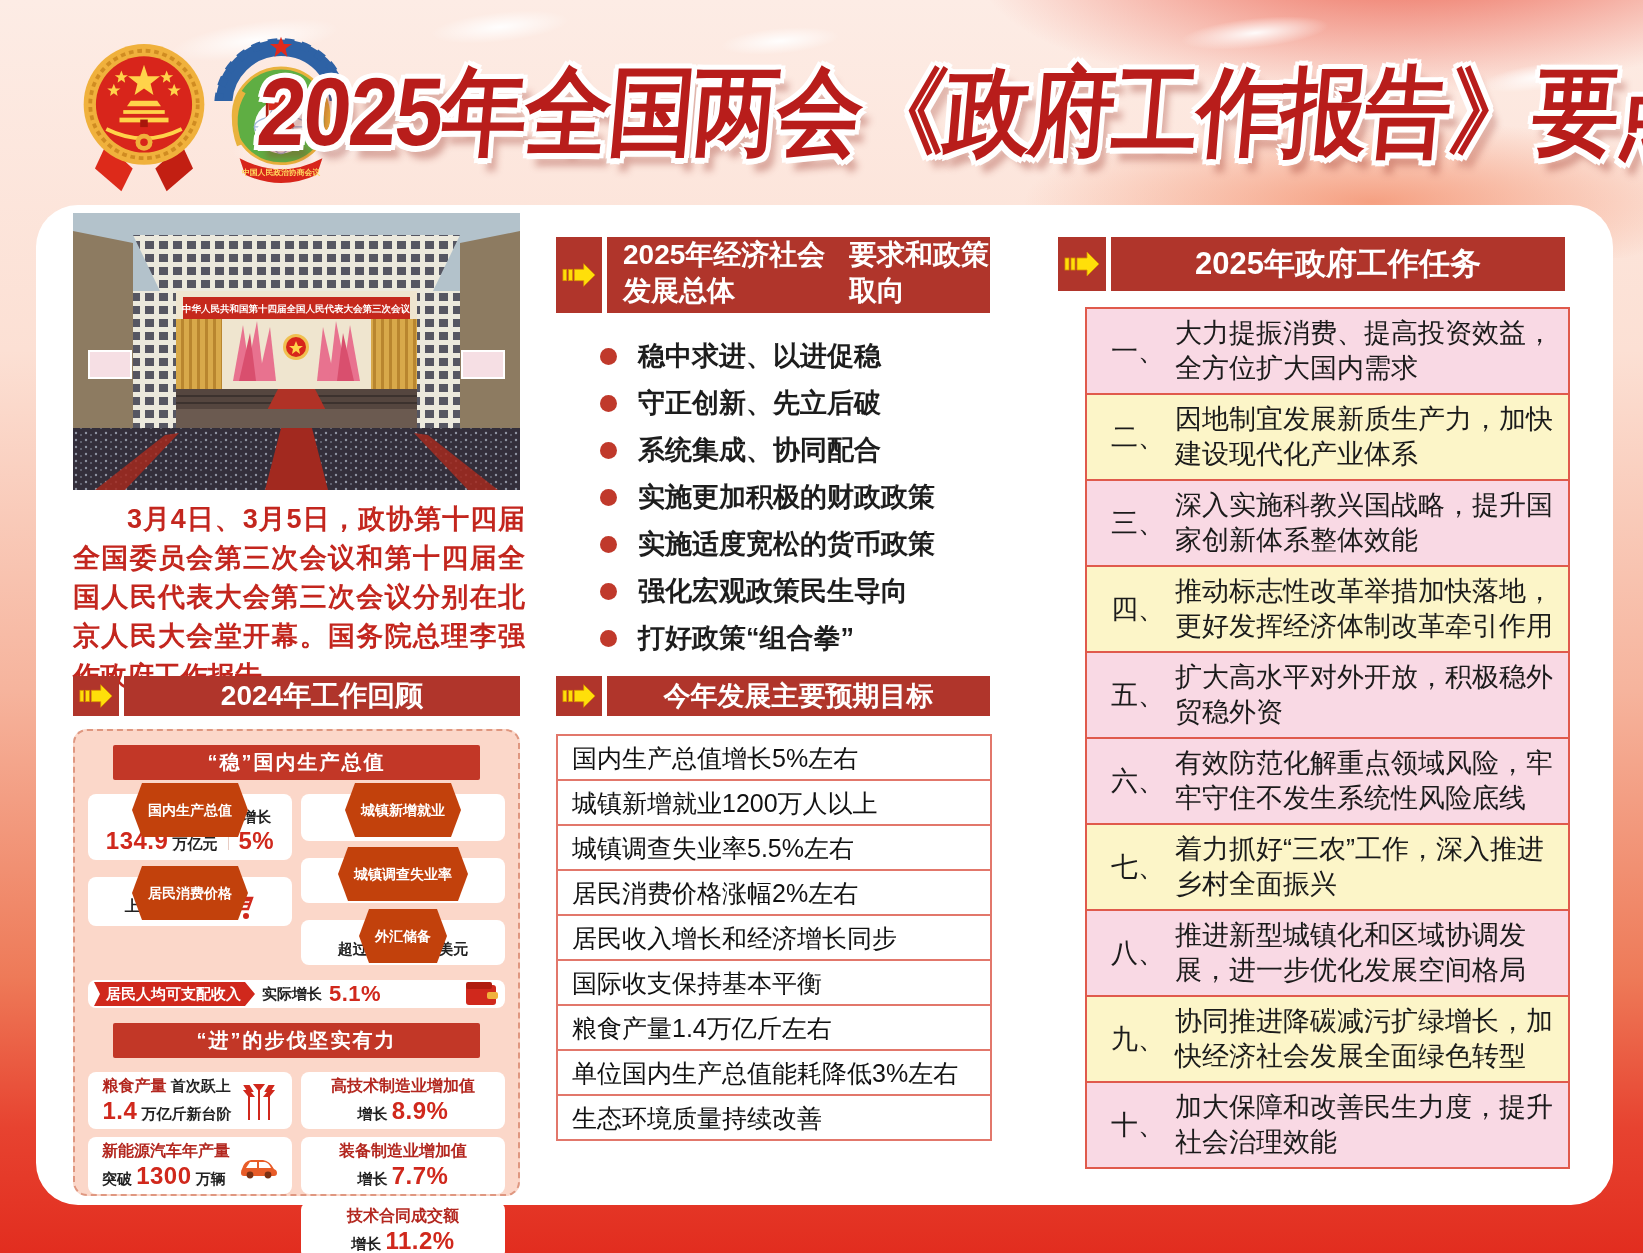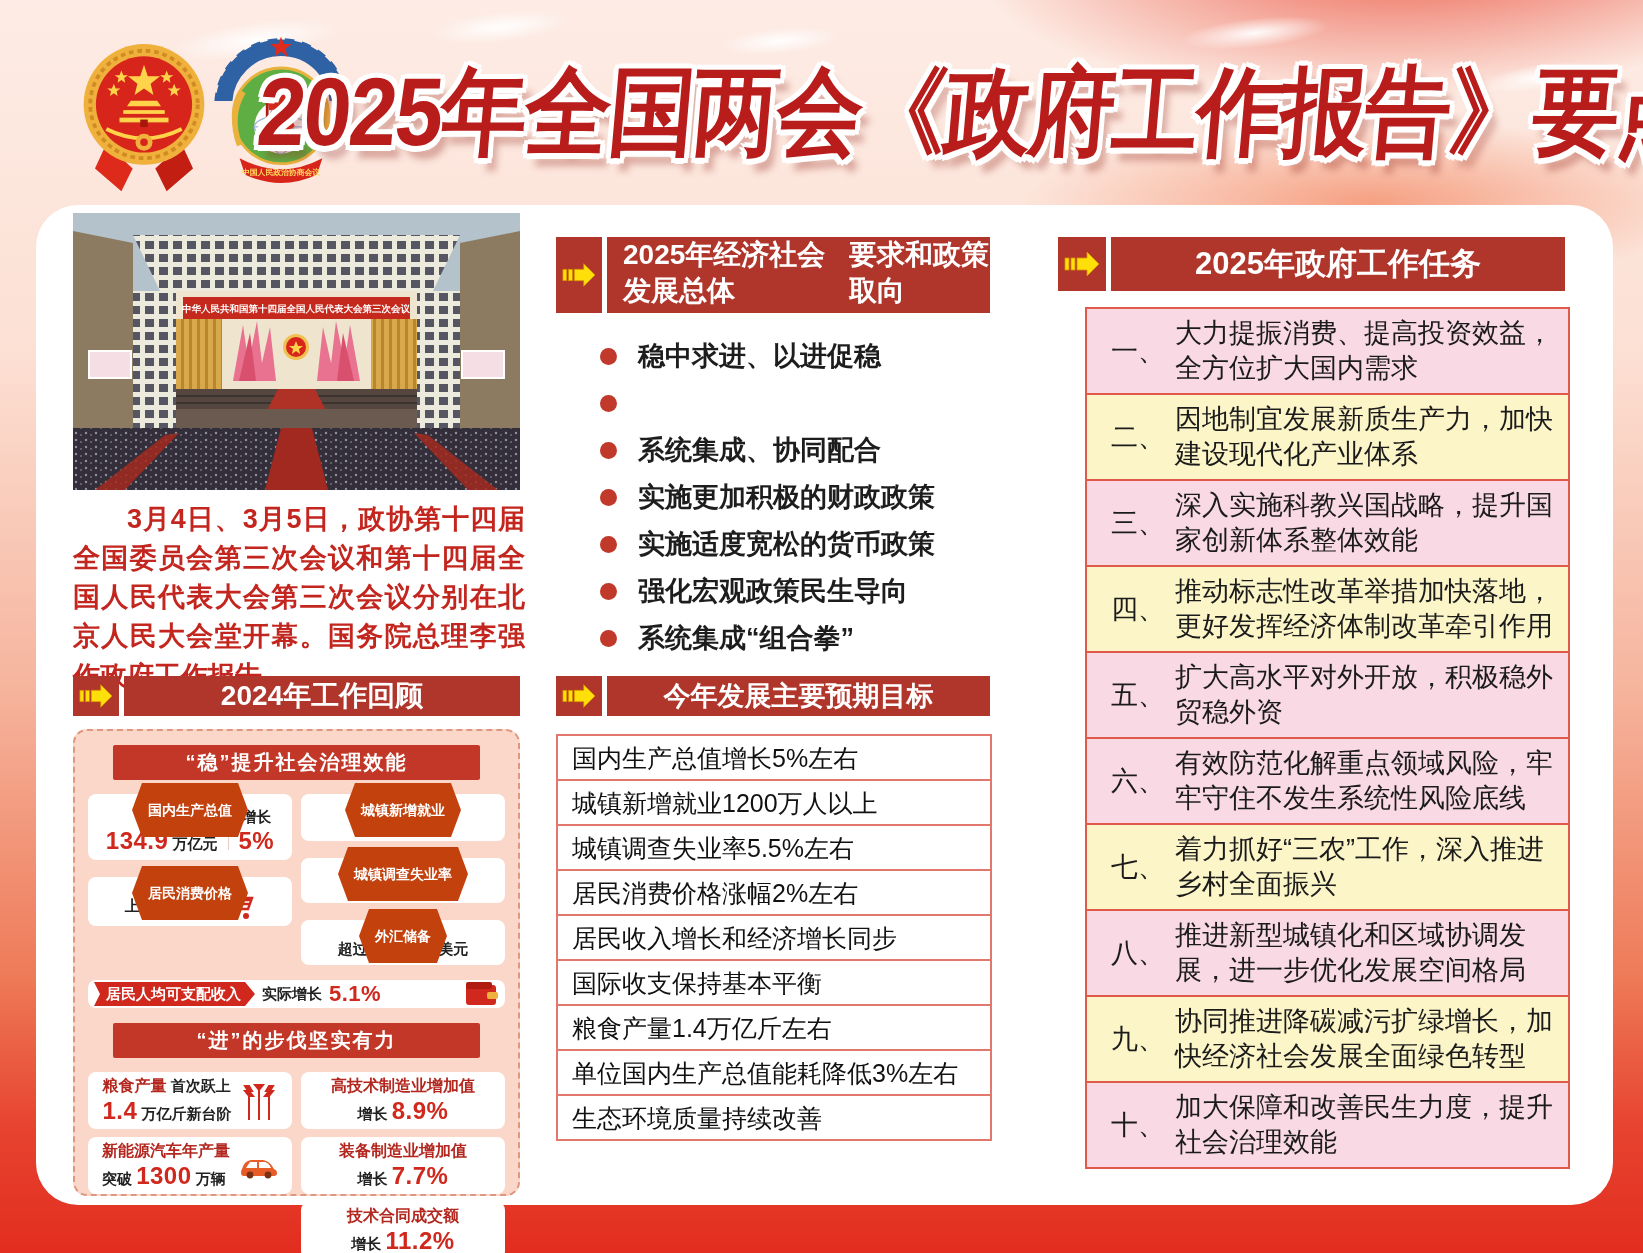--- a/index.html
+++ b/index.html
@@ -217,21 +217,21 @@
           <polygon points="13,7 23,7 23,1 35,13 23,25 23,19 13,19"></polygon>
         </g>
       </svg>
     </div>
     <div class="hdr-box">
         <span>2024年工作回顾</span>
       </div>
   </div>
 
   <div class="review-box">
-    <div class="rb-banner">“稳”提升社会治理效能</div>
+    <div class="rb-banner">“稳”国内生产总值</div>
     <div class="cols">
       <div class="col">
         <div class="stat">
           <div class="ribbon">国内生产总值</div>
           <div class="gdp-flex">
             <div>
               <div class="lblv">达到</div>
               <div><span class="numv big">134.9</span>
                    <span class="lblv">万亿元</span></div>
             </div>
@@ -368,20 +368,21 @@
 
   <ul class="bullets">
 
       <li class="bullet-row">
         <span class="dot"></span>
         <span>稳中求进、以进促稳</span>
       </li>
 
       <li class="bullet-row">
         <span class="dot"></span>
+        <span>守正创新、先立后破</span>
       </li>
 
       <li class="bullet-row">
         <span class="dot"></span>
         <span>系统集成、协同配合</span>
       </li>
 
       <li class="bullet-row">
         <span class="dot"></span>
         <span>实施更加积极的财政政策</span>
@@ -392,21 +393,21 @@
         <span>实施适度宽松的货币政策</span>
       </li>
 
       <li class="bullet-row">
         <span class="dot"></span>
         <span>强化宏观政策民生导向</span>
       </li>
 
       <li class="bullet-row">
         <span class="dot"></span>
-        <span>系统集成“组合拳”</span>
+        <span>打好政策“组合拳”</span>
       </li>
 
   </ul>
 
   <div class="sec-hdr hdr-targets">
     <div class="arrow-block">
       <svg width="34" height="26" viewBox="0 0 36 26">
         <g fill="#ffdf0a" stroke="#d88f00" stroke-width="0.8">
           <rect x="1" y="7" width="4" height="12"></rect>
             <rect x="7" y="7" width="4" height="12"></rect>

